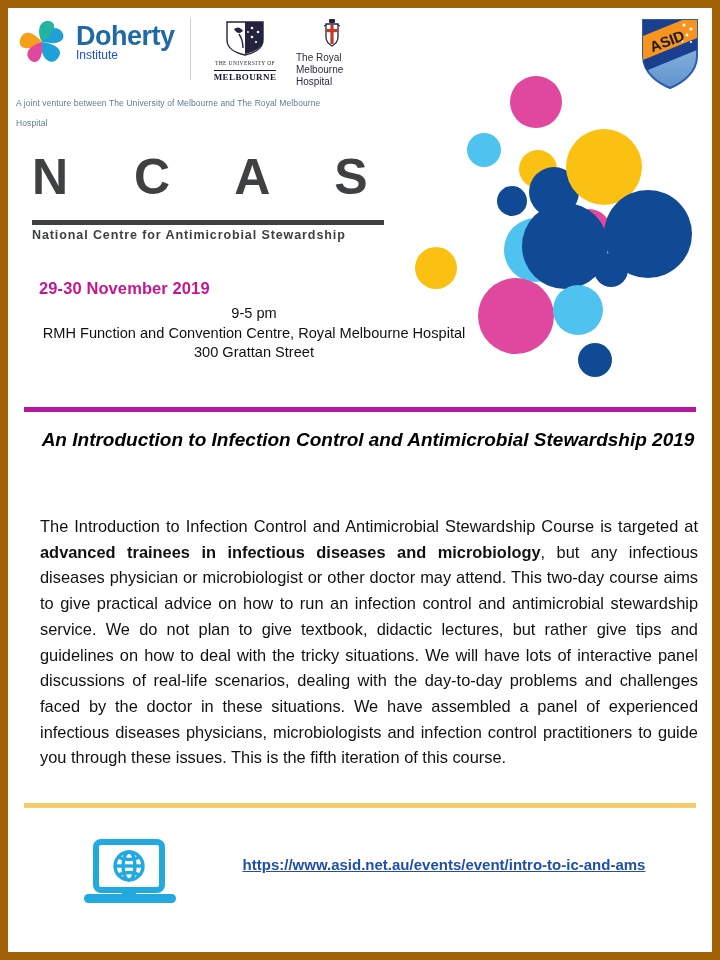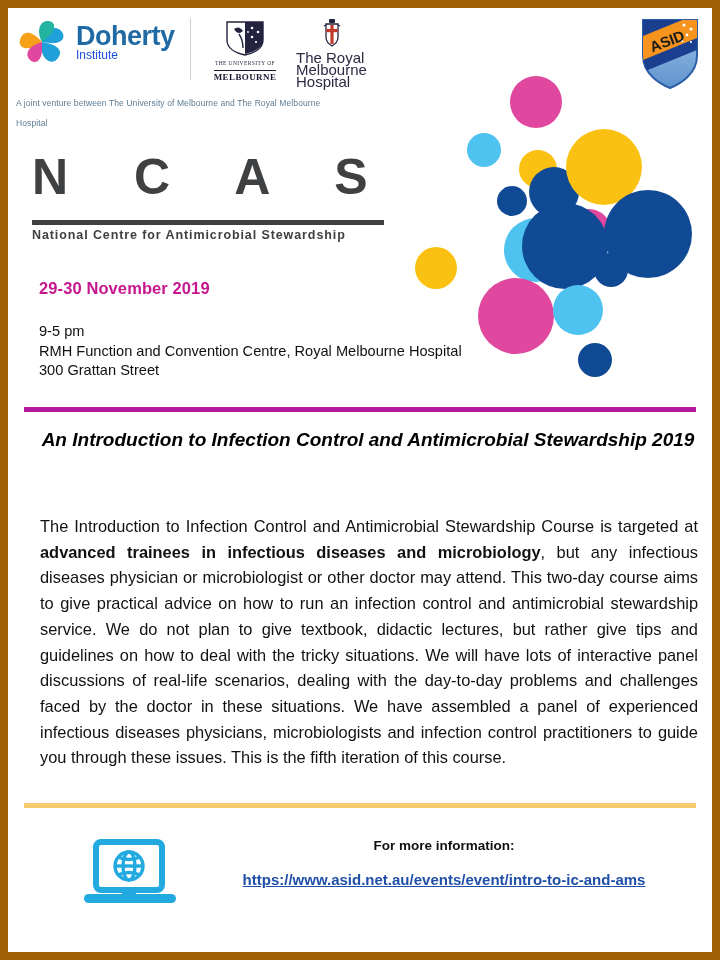--- a/index.html
+++ b/index.html
@@ -20,42 +20,42 @@
 
   .vrule{position:absolute;left:182px;top:10px;width:1px;height:62px;background:#c9d2da;}
 
   .unimelb{position:absolute;left:200px;top:12px;width:74px;text-align:center;}
   .unimelb .crest{width:48px;height:36px;margin:0 auto 2px;}
   .unimelb .l1{font-size:5.5px;letter-spacing:.4px;color:#2b2b45;font-family:"Liberation Serif",serif;}
   .unimelb .l2{font-size:9px;font-weight:bold;letter-spacing:.4px;color:#18182f;font-family:"Liberation Serif",serif;border-top:1px solid #18182f;display:inline-block;padding-top:1px;margin-top:1px;}
 
   .rmh{position:absolute;left:284px;top:10px;width:80px;text-align:center;}
   .rmh .crest{width:30px;height:30px;margin:0 auto 3px;}
-  .rmh .lbl{font-size:15px;line-height:12px;color:#2b2b45;text-align:left;padding-left:4px;}
+  .rmh .lbl{font-size:10px;line-height:12px;color:#2b2b45;text-align:left;padding-left:4px;}
 
   .jv-banner{position:absolute;left:8px;top:84px;width:332px;height:18px;background:#ffffff;}
   .jv-banner span{font-size:8.5px;color:#5d7c93;letter-spacing:.1px;line-height:18px;}
 
   
   .dots{position:absolute;left:400px;top:80px;width:304px;height:320px;}
   .dots i{position:absolute;border-radius:50%;display:block;}
 
   
   .asid{position:absolute;right:10px;top:8px;width:64px;height:76px;}
 
   
   .ncas{position:absolute;left:24px;top:128px;width:370px;}
   .ncas .letters{font-size:50px;font-weight:bold;color:#3f4042;letter-spacing:26px;line-height:82px;font-family:"Liberation Sans",sans-serif;}
   .ncas .bar{height:5px;background:#3f4042;margin:2px 0 3px;width:352px;}
   .ncas .tag{font-size:12.5px;font-weight:bold;color:#3f4042;letter-spacing:.9px;}
 
   
   .event{position:absolute;left:31px;top:271px;width:430px;}
   .event .date{font-size:16.5px;font-weight:bold;color:#c6168d;letter-spacing:.1px;}
-  .event .lines{margin-top:24px;font-size:14.6px;color:#111;line-height:19.5px;}
+  .event .lines{margin-top:6px;font-size:14.6px;color:#111;line-height:19.5px;text-align:center;}
 
   
   .rule-magenta{position:absolute;left:16px;top:399px;width:672px;height:5px;background:#b5179e;}
   .rule-gold{position:absolute;left:16px;top:795px;width:672px;height:5px;background:#f5cb6b;}
 
   
   .title{position:absolute;left:30px;top:414px;width:660px;text-align:center;
     font-size:19px;font-weight:bold;font-style:italic;color:#000000;line-height:36px;}
 
   
@@ -209,18 +209,17 @@
         <g stroke="#22a9e0" stroke-width="3.4" fill="none">
           <circle cx="49" cy="28" r="14"></circle>
           <ellipse cx="49" cy="28" rx="6" ry="14"></ellipse>
           <line x1="35" y1="28" x2="63" y2="28"></line>
           <path d="M38 19 q11 5 22 0"></path>
           <path d="M38 37 q11 -5 22 0"></path>
         </g>
       </svg>
     </span>
     <div class="finfo">
-      <div class="fi-label">For more information:</div>
       <a class="fi-url" href="#">https://www.asid.net.au/events/event/intro-to-ic-and-ams</a>
     </div>
   </div>
 
 </div>
 
 </body></html>

